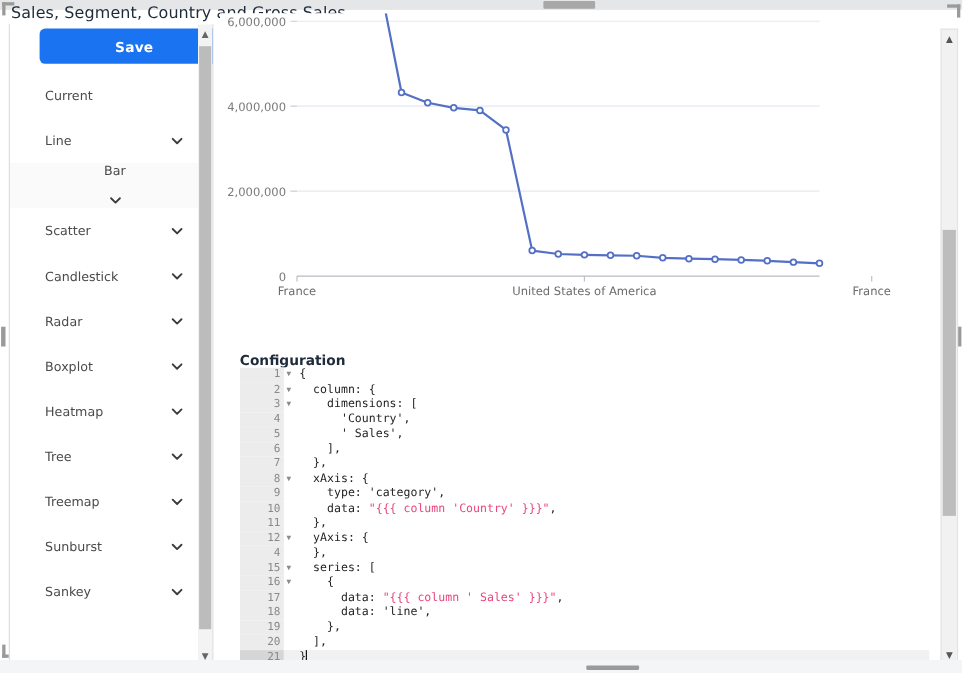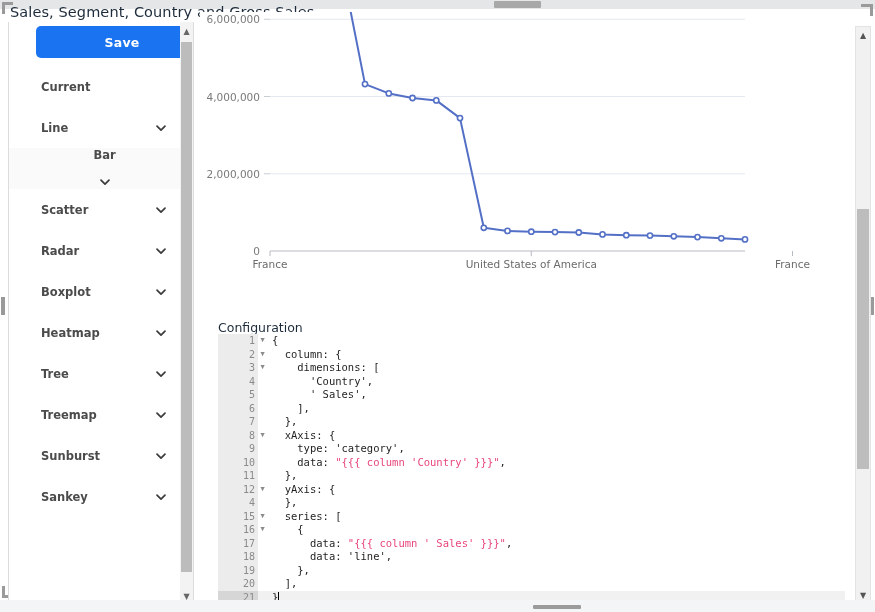--- a/index.html
+++ b/index.html
@@ -145,21 +145,21 @@
     display: flex;
     align-items: center;
     padding: 0 14px 0 32px;
     box-sizing: border-box;
     font-size: 11.5px;
     color: #4b4b4b;
     cursor: pointer;
     position: relative;
   }
   .side-item.selected { background: #fafafa; flex-direction: column; }
-  .side-item .label { flex: 1; white-space: nowrap; font-weight: bold; }
+  .side-item .label { flex: 1; white-space: nowrap; }
   .side-item .chev {
     width: 14px; height: 14px;
     display: block;
     color: #3b3b3b;
   }
   .side-item .chev svg { display: block; }
 
   .sidebar-scrollbar {
     position: absolute;
     right: 0; top: 0;
@@ -188,21 +188,21 @@
     background: #ffffff;
     overflow: hidden;
   }
   .chart-svg { display: block; }
 
   
   .config-heading {
     position: absolute;
     left: 218px; top: 320px;
     font-size: 12.5px;
-    font-weight: normal;
+    font-weight: bold;
     color: #1d2b3a;
   }
   .code-panel {
     position: absolute;
     left: 218px; top: 334px;
     width: 627px; height: 272px;
     background: #ffffff;
     overflow: hidden;
     font-family: "DejaVu Sans Mono", "Liberation Mono", monospace;
     font-size: 10.5px;
@@ -281,20 +281,28 @@
         <div class="side-item selected">
           <span class="label">Bar</span>
           <span class="chev">
             <svg width="14" height="14" viewBox="0 0 14 14">
               <path d="M3 5.2 L7 9.2 L11 5.2" fill="none" stroke="#3b3b3b" stroke-width="1.7" stroke-linecap="round" stroke-linejoin="round"></path>
             </svg>
           </span>
         </div>
         <div class="side-item">
           <span class="label">Scatter</span>
+          <span class="chev">
+            <svg width="14" height="14" viewBox="0 0 14 14">
+              <path d="M3 5.2 L7 9.2 L11 5.2" fill="none" stroke="#3b3b3b" stroke-width="1.7" stroke-linecap="round" stroke-linejoin="round"></path>
+            </svg>
+          </span>
+        </div>
+        <div class="side-item">
+          <span class="label">Candlestick</span>
           <span class="chev">
             <svg width="14" height="14" viewBox="0 0 14 14">
               <path d="M3 5.2 L7 9.2 L11 5.2" fill="none" stroke="#3b3b3b" stroke-width="1.7" stroke-linecap="round" stroke-linejoin="round"></path>
             </svg>
           </span>
         </div>
         <div class="side-item">
           <span class="label">Radar</span>
           <span class="chev">
             <svg width="14" height="14" viewBox="0 0 14 14">

